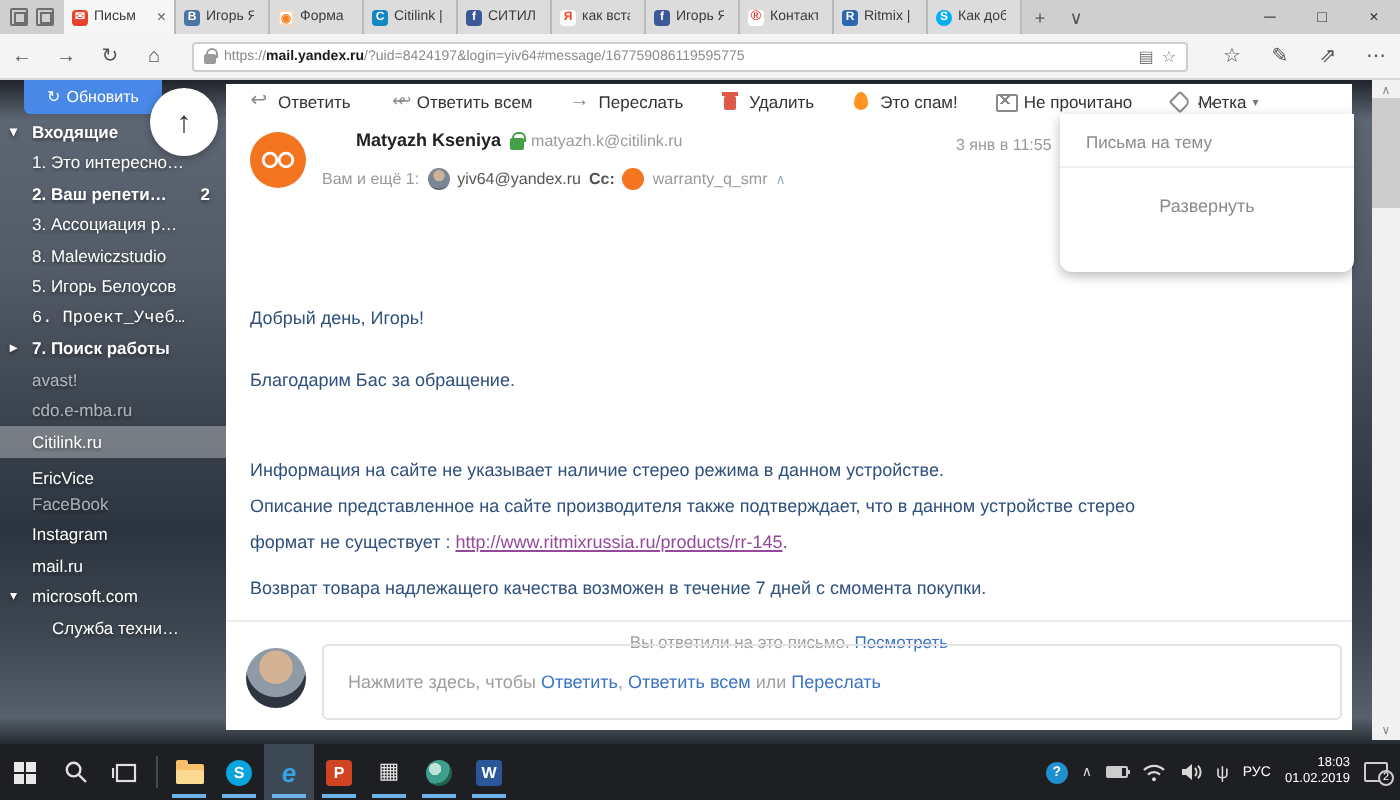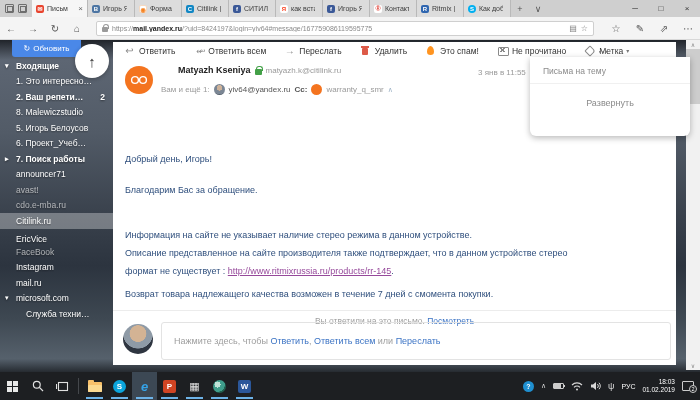--- a/index.html
+++ b/index.html
@@ -103,21 +103,21 @@
 
   .divider { position:absolute; left:0; top:268px; width:100%; border-top:1px solid #ececec; }
   .replied-note { position:absolute; left:0; top:274px; width:100%; text-align:center; font-size:8.5px; color:#9e9e9e; }
   .view-link { color:#3b73c4; cursor:pointer; }
   .reply-ava { position:absolute; left:10px; top:282px; width:30px; height:30px; border-radius:50%;
     background:radial-gradient(circle at 50% 32%, #d3b394 0 32%, #8e9aa6 34% 58%, #2e3540 60%); }
   .reply-input { position:absolute; left:48px; top:280px; right:5px; height:38px; border:1px solid #e3e3e3; border-radius:3px; display:flex; align-items:center; padding:0 12px; font-size:9px; color:#9e9e9e; cursor:text; white-space:pre; }
   .ph-link { color:#3b73c4; }
 
   
-  .thread-panel { position:absolute; left:530px; top:17px; width:160px; height:79px; background:#fff; border-radius:0 0 6px 6px; box-shadow:0 2px 6px rgba(0,0,0,.28); z-index:5; }
+  .thread-panel { position:absolute; left:530px; top:17px; width:147px; height:79px; background:#fff; border-radius:0 0 6px 6px; box-shadow:0 2px 6px rgba(0,0,0,.28); z-index:5; }
   .tp-title { padding:9px 13px 7px; font-size:8.5px; color:#8b8b8b; border-bottom:1px solid #f0f0f0; }
   .tp-expand { margin-top:14px; text-align:center; font-size:9px; color:#8b8b8b; cursor:pointer; }
 
   
   .pscroll { position:absolute; left:686px; top:0; width:14px; height:330px; background:#f1f1f1; z-index:4; }
   .pscroll .sarr { position:absolute; left:0; width:14px; text-align:center; font-size:6px; color:#888; }
   .sarr.up { top:1px; } .sarr.down { bottom:1px; }
   .sthumb { position:absolute; left:0; top:9px; width:14px; height:55px; background:#cdcdcd; }
 
   
@@ -268,50 +268,50 @@
           <span class="flabel">1. Это интересно…</span>
           <span class="fcount"></span>
         </div>
 
         <div class="folder bold" style="position:relative;">
           <span class="arrow"></span>
           <span class="flabel">2. Ваш репети…</span>
           <span class="fcount">2</span>
         </div>
 
-
         <div class="folder" style="position:relative;">
           <span class="arrow"></span>
+          <span class="flabel">3. Ассоциация р…</span>
+          <span class="fcount"></span>
+        </div>
+
+        <div class="folder" style="position:relative;">
+          <span class="arrow"></span>
           <span class="flabel">8. Malewiczstudio</span>
           <span class="fcount"></span>
         </div>
 
         <div class="folder" style="position:relative;">
           <span class="arrow"></span>
           <span class="flabel">5. Игорь Белоусов</span>
           <span class="fcount"></span>
         </div>
 
-        <div class="folder" style="position:relative;">
+        <div class="folder" style="position:relative;font-family:Liberation Mono, monospace;">
           <span class="arrow"></span>
           <span class="flabel">6. Проект_Учеб…</span>
           <span class="fcount"></span>
         </div>
 
         <div class="folder bold" style="position:relative;padding-left:16px;" data-arrow="right">
           <span class="arrow"></span>
           <span class="flabel">7. Поиск работы</span>
           <span class="fcount"></span>
         </div>
 
-        <div class="folder" style="position:relative;">
-          <span class="arrow"></span>
-          <span class="flabel">announcer71</span>
-          <span class="fcount"></span>
-        </div>
 
         <div class="folder dim" style="position:relative;">
           <span class="arrow"></span>
           <span class="flabel">avast!</span>
           <span class="fcount"></span>
         </div>
 
 
         <div class="folder dim" style="position:relative;">
           <span class="arrow"></span>

